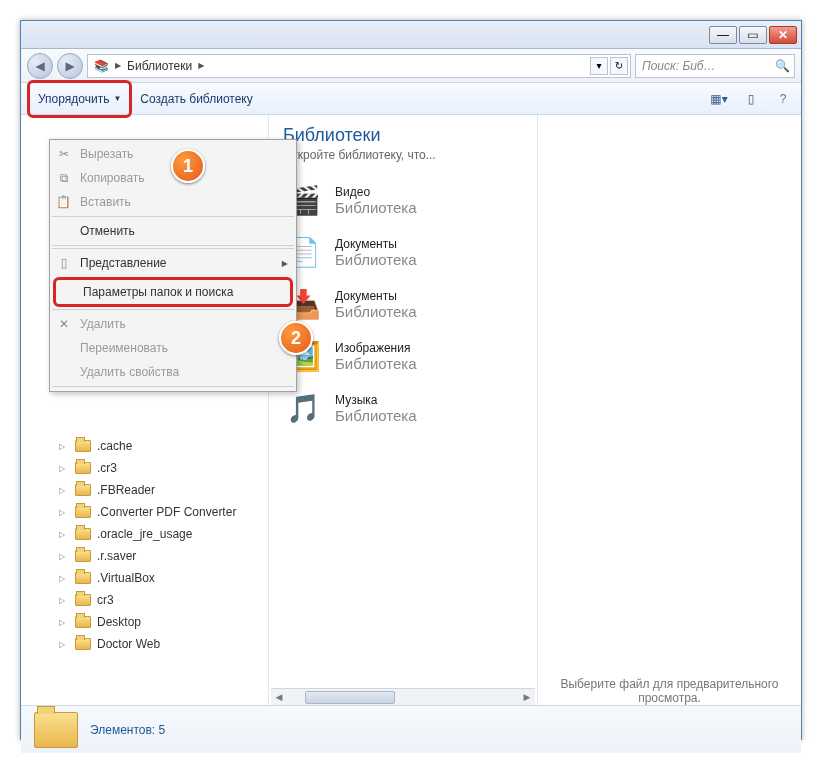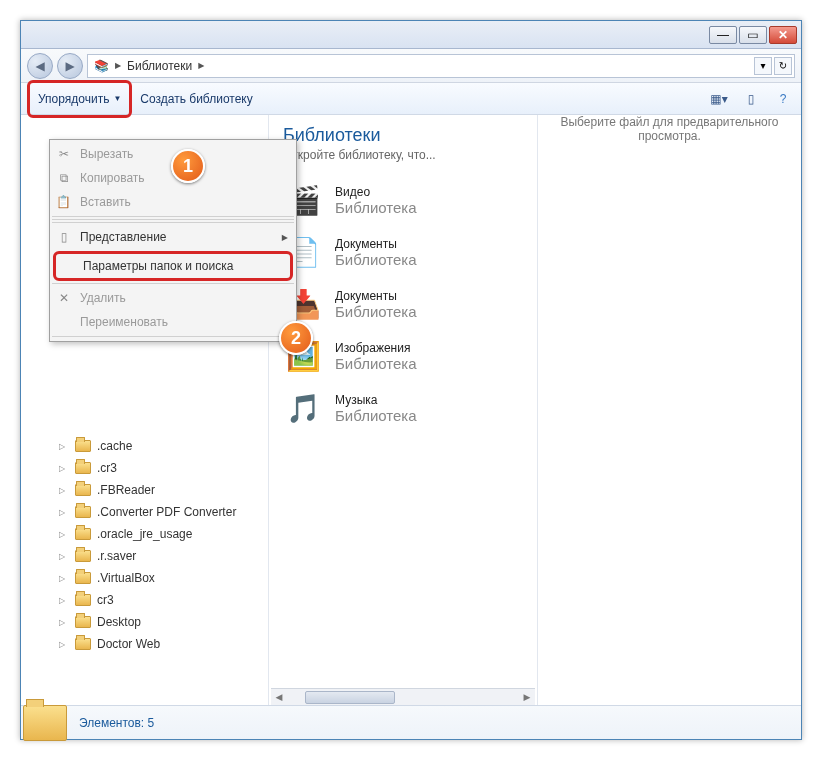--- a/index.html
+++ b/index.html
@@ -55,23 +55,23 @@
 .heading .sub { color: #666; margin-top: 2px; }
 .liblist { padding: 6px 14px; }
 .librow { display: flex; align-items: center; height: 52px; gap: 10px; }
 .libicon { width: 42px; height: 42px; display: flex; align-items: center; justify-content: center; font-size: 28px; }
 .libtext .lname { color: #222; }
 .libtext .ltype { color: #888; font-size: 15px; }
 .scrollbar { height: 17px; border-top: 1px solid #d0d6df; background: #f0f2f6; margin: 0 2px; display: flex; align-items: center; }
 .scrollbar .thumb { width: 90px; height: 13px; background: linear-gradient(#e4e9f1,#c9d3e2); border: 1px solid #aab6c9; margin-left: 18px; border-radius: 2px; }
 .scrollbar .arr { width: 16px; height: 15px; display: flex; align-items: center; justify-content: center; color: #777; font-size: 9px; }
 
-.preview { width: 264px; border-left: 1px solid #e2e7ef; display: flex; align-items: flex-start; justify-content: center; color: #777; text-align: center; padding: 0 12px; }
-
-.statusbar { height: 34px; border-top: 1px solid #d0d9e6; background: linear-gradient(#f6f9fc,#eef3f9); display: flex; align-items: center; padding: 0 2px; gap: 12px; }
+.preview { width: 264px; border-left: 1px solid #e2e7ef; display: flex; align-items: flex-end; justify-content: center; color: #777; text-align: center; padding: 0 12px; }
+
+.statusbar { height: 48px; border-top: 1px solid #d0d9e6; background: linear-gradient(#f6f9fc,#eef3f9); display: flex; align-items: center; padding: 0 13px; gap: 12px; }
 .statusbar .bigfld { width: 44px; height: 36px; background: linear-gradient(#fbe08e,#e9b64e); border: 1px solid #c99a3a; border-radius: 2px; position: relative; }
 .statusbar .bigfld::before { content: ''; position: absolute; top: -7px; left: 2px; width: 16px; height: 7px; background: #f3d07a; border: 1px solid #c99a3a; border-bottom: none; }
 .statusbar .stext { color: #1a5a9c; }
 </style>
 </head>
 <body>
 
 <div class="window">
 
   <div class="titlebar">
@@ -86,20 +86,24 @@
     <div class="addr">
       <span>📚</span>
       <span class="triangle">▶</span>
       <span class="crumb">Библиотеки</span>
       <span class="triangle">▶</span>
       <div class="addr-right">
         <div class="addr-mini">▾</div>
         <div class="addr-mini">↻</div>
       </div>
     </div>
+    <div class="searchbox">
+      <span>Поиск: Биб…</span>
+      <span class="sicon">🔍</span>
+    </div>
   </div>
 
   <div class="toolbar">
     <div class="organize">
       <span>Упорядочить</span>
       <span class="chev">▼</span>
     </div>
     <div class="newlib">Создать библиотеку</div>
     <div class="spacer"></div>
     <div class="tbicon">▦▾</div>
@@ -230,38 +234,44 @@
       </div>
     <div class="mitem disabled">
         <span class="micon">⧉</span>
         <span>Копировать</span>
       </div>
     <div class="mitem disabled">
         <span class="micon">📋</span>
         <span>Вставить</span>
       </div>
     <div class="sep"></div>
+    <div class="mitem">
+        <span>Отменить</span>
+      </div>
     <div class="sep"></div>
     <div class="sep"></div>
     <div class="mitem">
         <span class="micon">▯</span>
         <span>Представление</span>
         <span class="sub">▶</span>
       </div>
     <div class="highlight">
       <div class="mitem">
           <span>Параметры папок и поиска</span>
         </div>
     </div>
     <div class="sep"></div>
     <div class="mitem disabled">
         <span class="micon">✕</span>
         <span>Удалить</span>
       </div>
     <div class="mitem disabled">
         <span>Переименовать</span>
       </div>
+    <div class="mitem disabled">
+        <span>Удалить свойства</span>
+      </div>
     <div class="sep"></div>
   </div>
 
   <div class="badge badge1">1</div>
   <div class="badge badge2">2</div>
 </div>
 
 </body></html>

